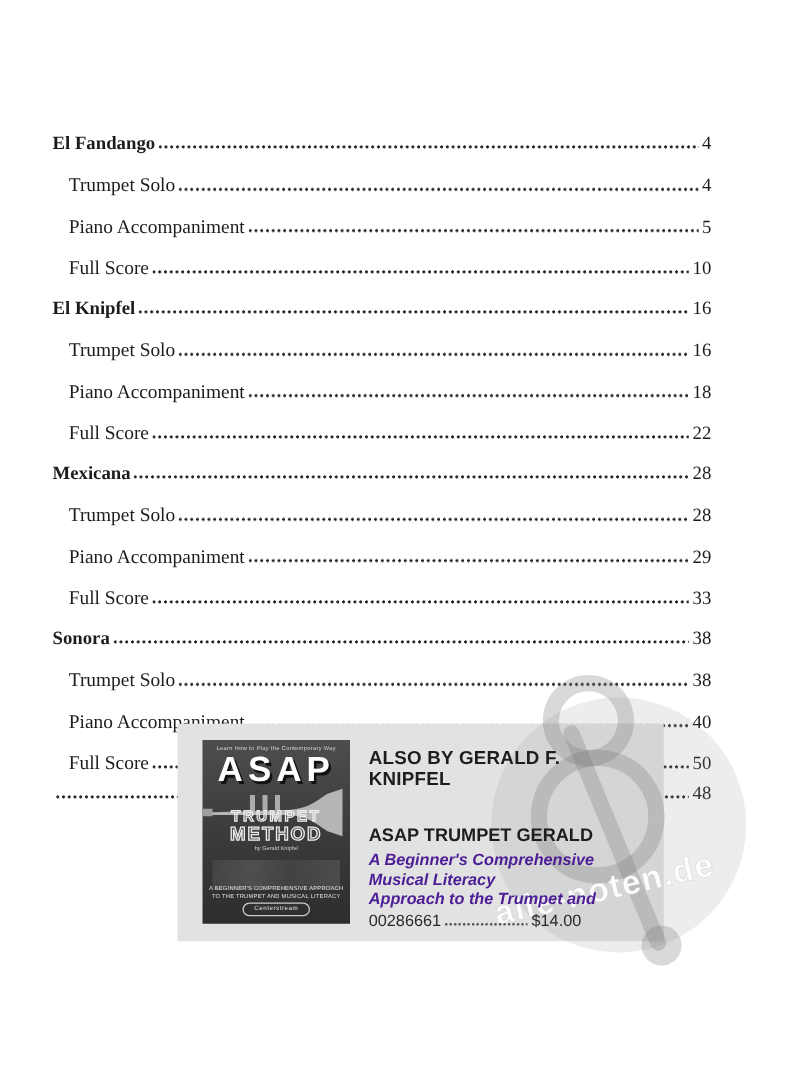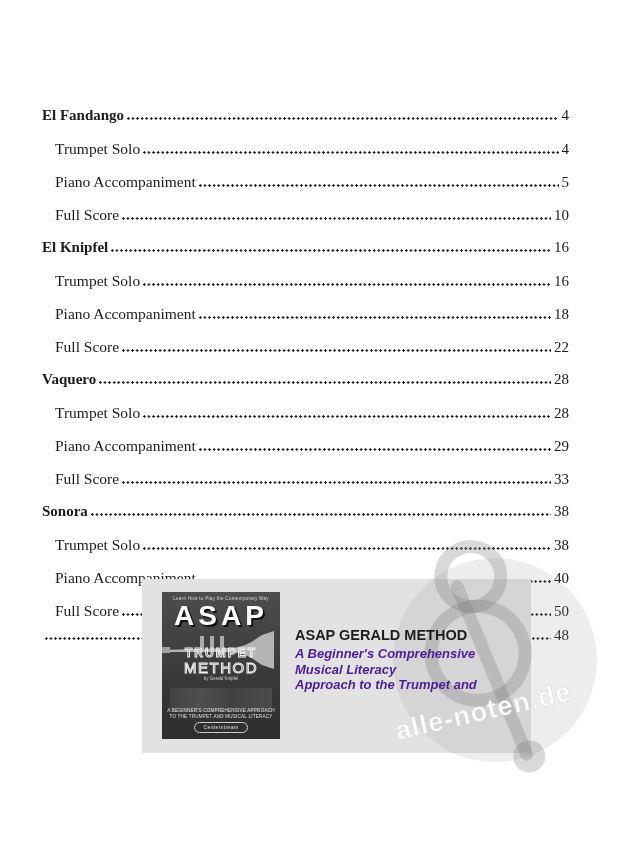--- a/index.html
+++ b/index.html
@@ -31,21 +31,21 @@
 
   
   .cover{position:absolute;left:20px;top:13px;width:118px;height:147px;
          background:linear-gradient(#4d4d4d,#3a3a3a 55%,#2d2d2d);overflow:hidden;text-align:center;}
   .cover-tagline{margin-top:4px;font-size:4.5px;color:#d8d8d8;letter-spacing:.3px;}
   .cover-asap{margin-top:1px;font-size:28px;line-height:28px;font-weight:700;color:#ffffff;
               letter-spacing:4px;text-shadow:2px 2px 0 #111;}
   .cover-trumpet{position:absolute;left:0;top:36px;width:118px;height:44px;}
   .cover-word1{position:relative;margin-top:16px;font-size:12px;line-height:14px;font-weight:700;
                letter-spacing:2px;color:rgba(255,255,255,.1);-webkit-text-stroke:1px #ededed;}
-  .cover-word2{position:relative;font-size:15px;line-height:15px;font-weight:400;letter-spacing:1.5px;
+  .cover-word2{position:relative;font-size:15px;line-height:15px;font-weight:700;letter-spacing:1.5px;
                color:rgba(255,255,255,.1);-webkit-text-stroke:1px #ededed;}
   .cover-byline{font-size:4.5px;color:#cfcfcf;margin-top:1px;}
   .cover-photo{position:absolute;left:8px;top:96px;width:102px;height:24px;
                background:linear-gradient(90deg,#4a4a4a,#5a5a5a 30%,#484848 60%,#555);opacity:.7;}
   .cover-sub{position:relative;margin-top:27px;font-size:4.6px;line-height:6px;color:#e0e0e0;letter-spacing:.2px;}
   .cover-pub{position:absolute;left:0;bottom:6px;width:100%;text-align:center;}
   .pub-oval{display:inline-block;border:1px solid #cdcdcd;border-radius:8px;padding:1.5px 8px;
             font-size:5px;color:#e3e3e3;letter-spacing:.4px;}
 
   
@@ -120,21 +120,21 @@
           <span class="num">18</span>
         </div>
         <div class="toc-row toc-item-row">
           <span class="lab">Full Score</span>
           <span class="dotlead"></span>
           <span class="num">22</span>
         </div>
       </div>
       <div class="toc-section">
         <div class="toc-row toc-section-row">
-          <span class="lab">Vaquero</span>
+          <span class="lab">Mexicana</span>
           <span class="dotlead"></span>
           <span class="num">28</span>
         </div>
         <div class="toc-row toc-item-row">
           <span class="lab">Trumpet Solo</span>
           <span class="dotlead"></span>
           <span class="num">28</span>
         </div>
         <div class="toc-row toc-item-row">
           <span class="lab">Piano Accompaniment</span>
@@ -196,22 +196,28 @@
       <div class="cover-sub">
         <div>A BEGINNER'S COMPREHENSIVE APPROACH</div>
         <div>TO THE TRUMPET AND MUSICAL LITERACY</div>
       </div>
       <div class="cover-pub">
         <span class="pub-oval">Centerstream</span>
       </div>
     </div>
 
     <div class="ad-col">
-      <div class="ad-product">ASAP GERALD METHOD</div>
+      <div class="ad-heading">ALSO BY GERALD F. KNIPFEL</div>
+      <div class="ad-product">ASAP TRUMPET GERALD</div>
       <div class="ad-desc" id="ad-desc">
           <div>A Beginner's Comprehensive</div>
           <div>Musical Literacy</div>
           <div>Approach to the Trumpet and</div>
         </div>
+      <div class="ad-price-row">
+        <span>00286661</span>
+        <span class="price-lead"></span>
+        <span>$14.00</span>
+      </div>
     </div>
   </div>
 
 </div>
 
 </body></html>

